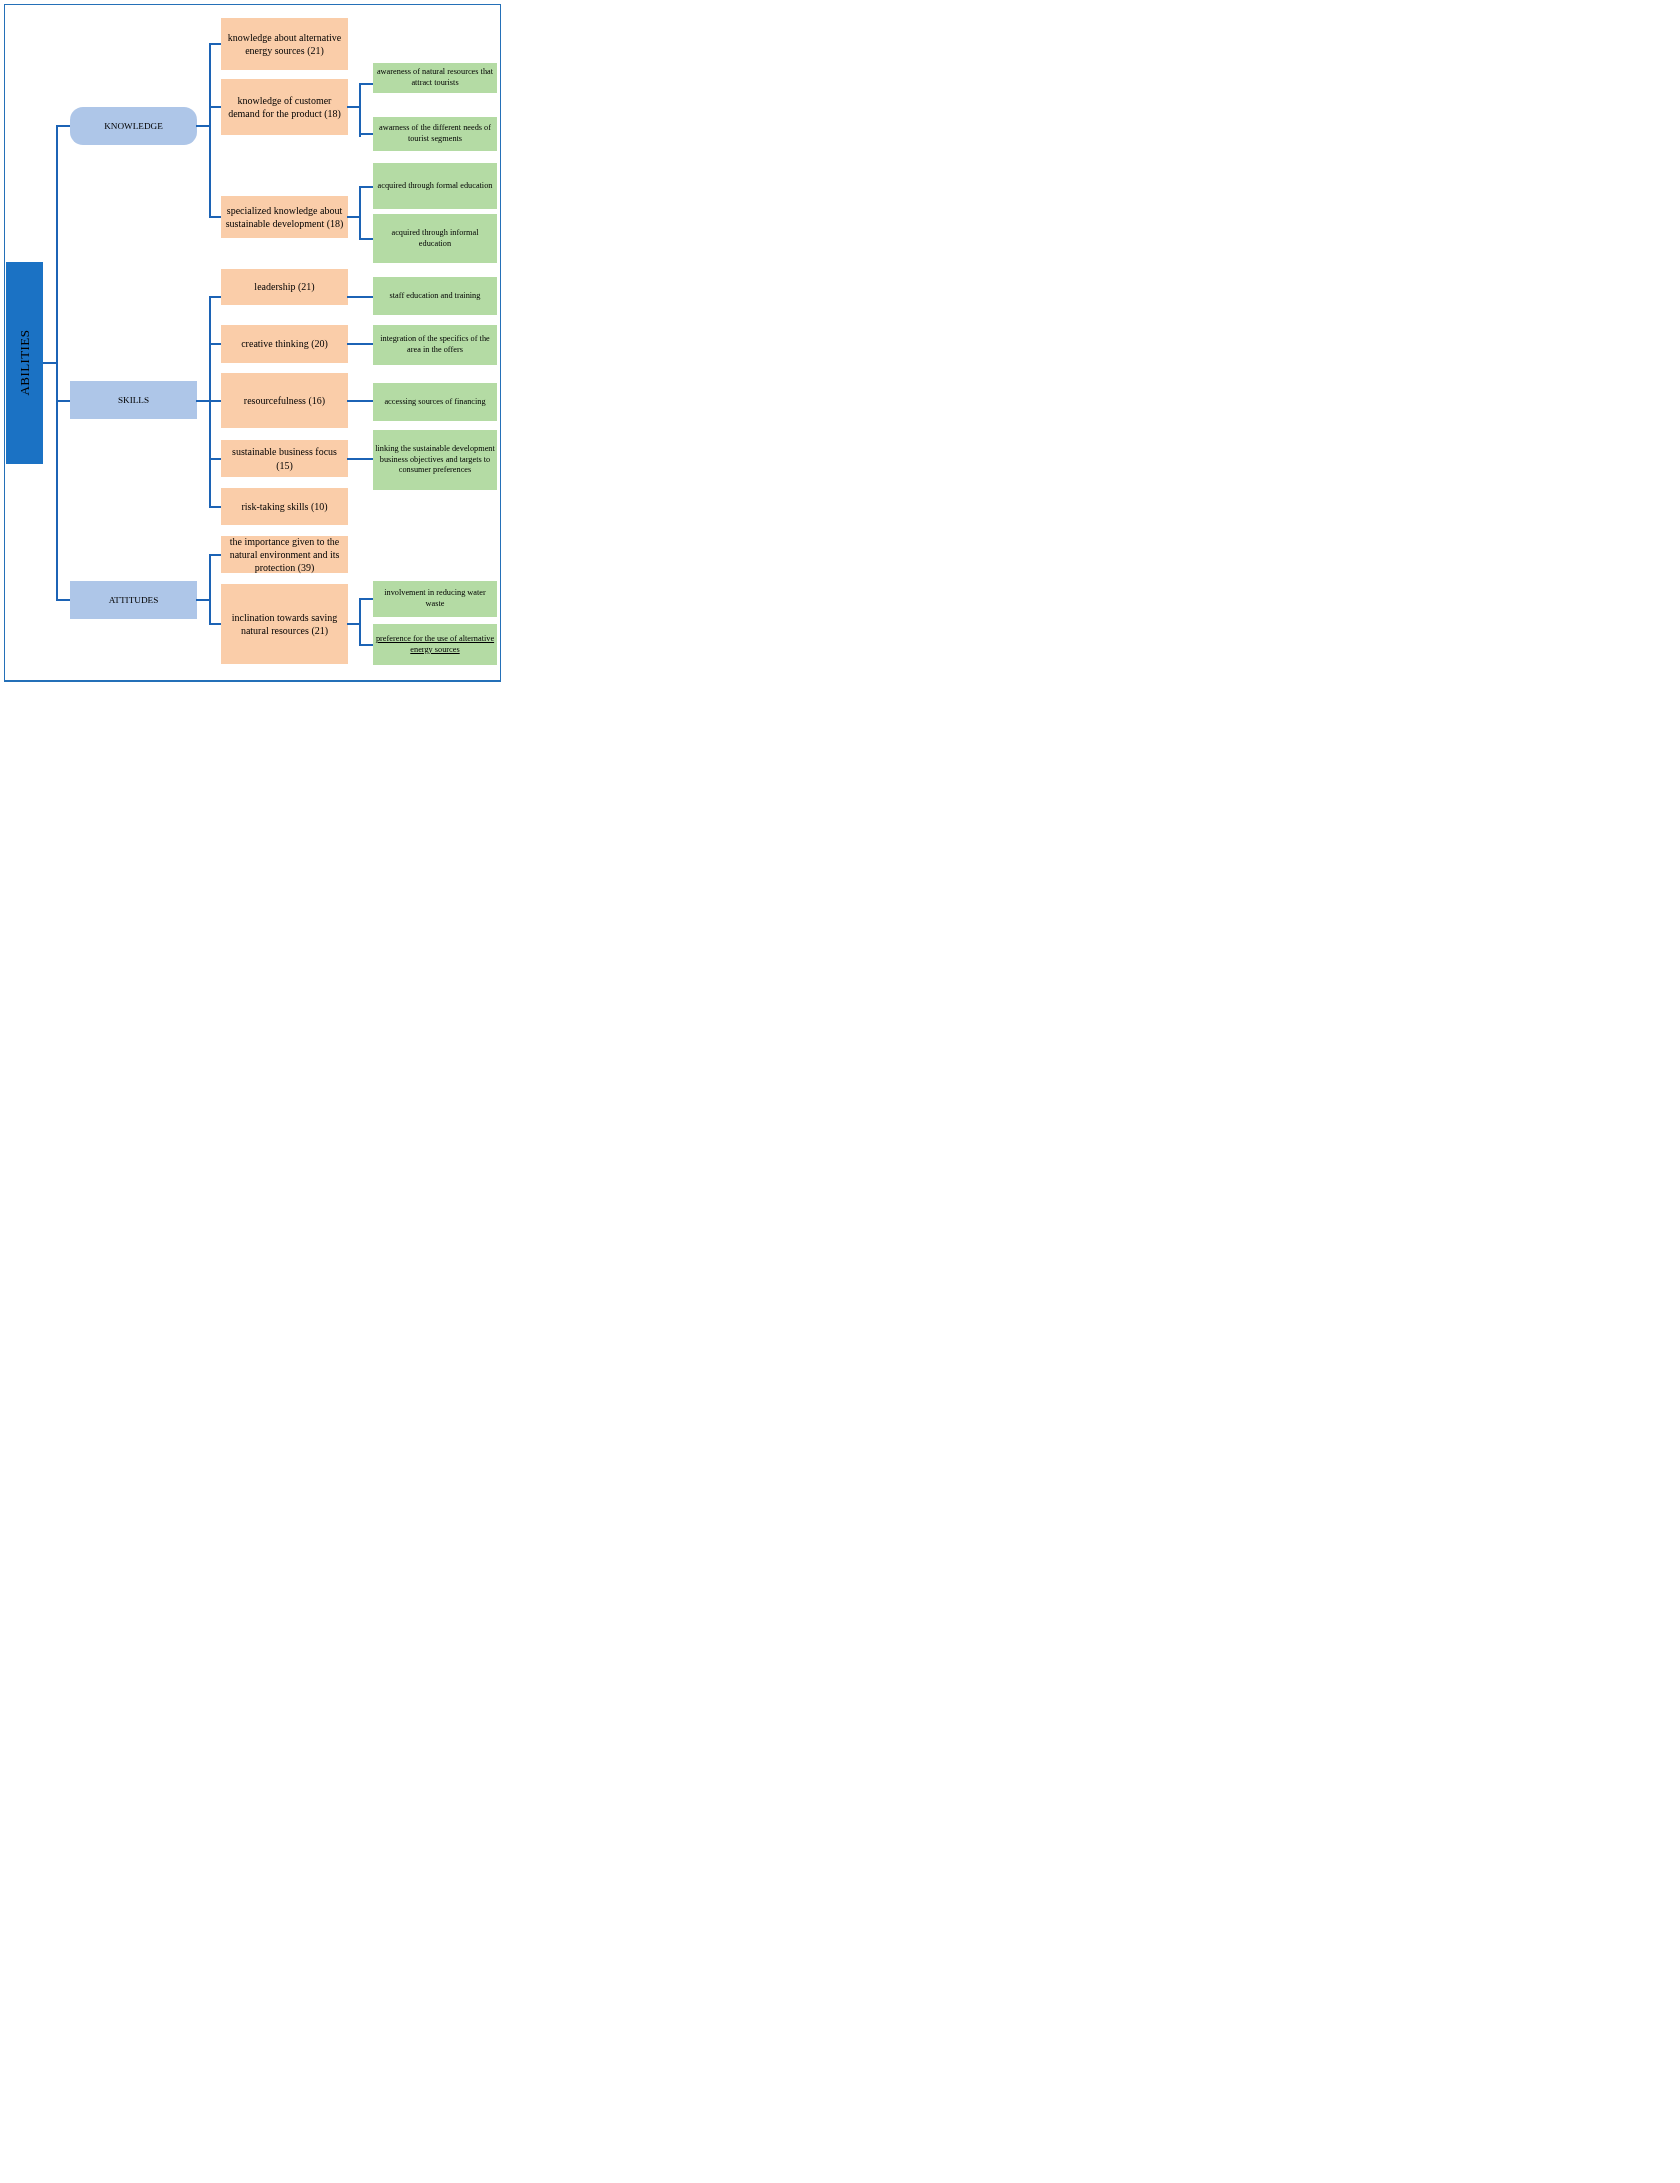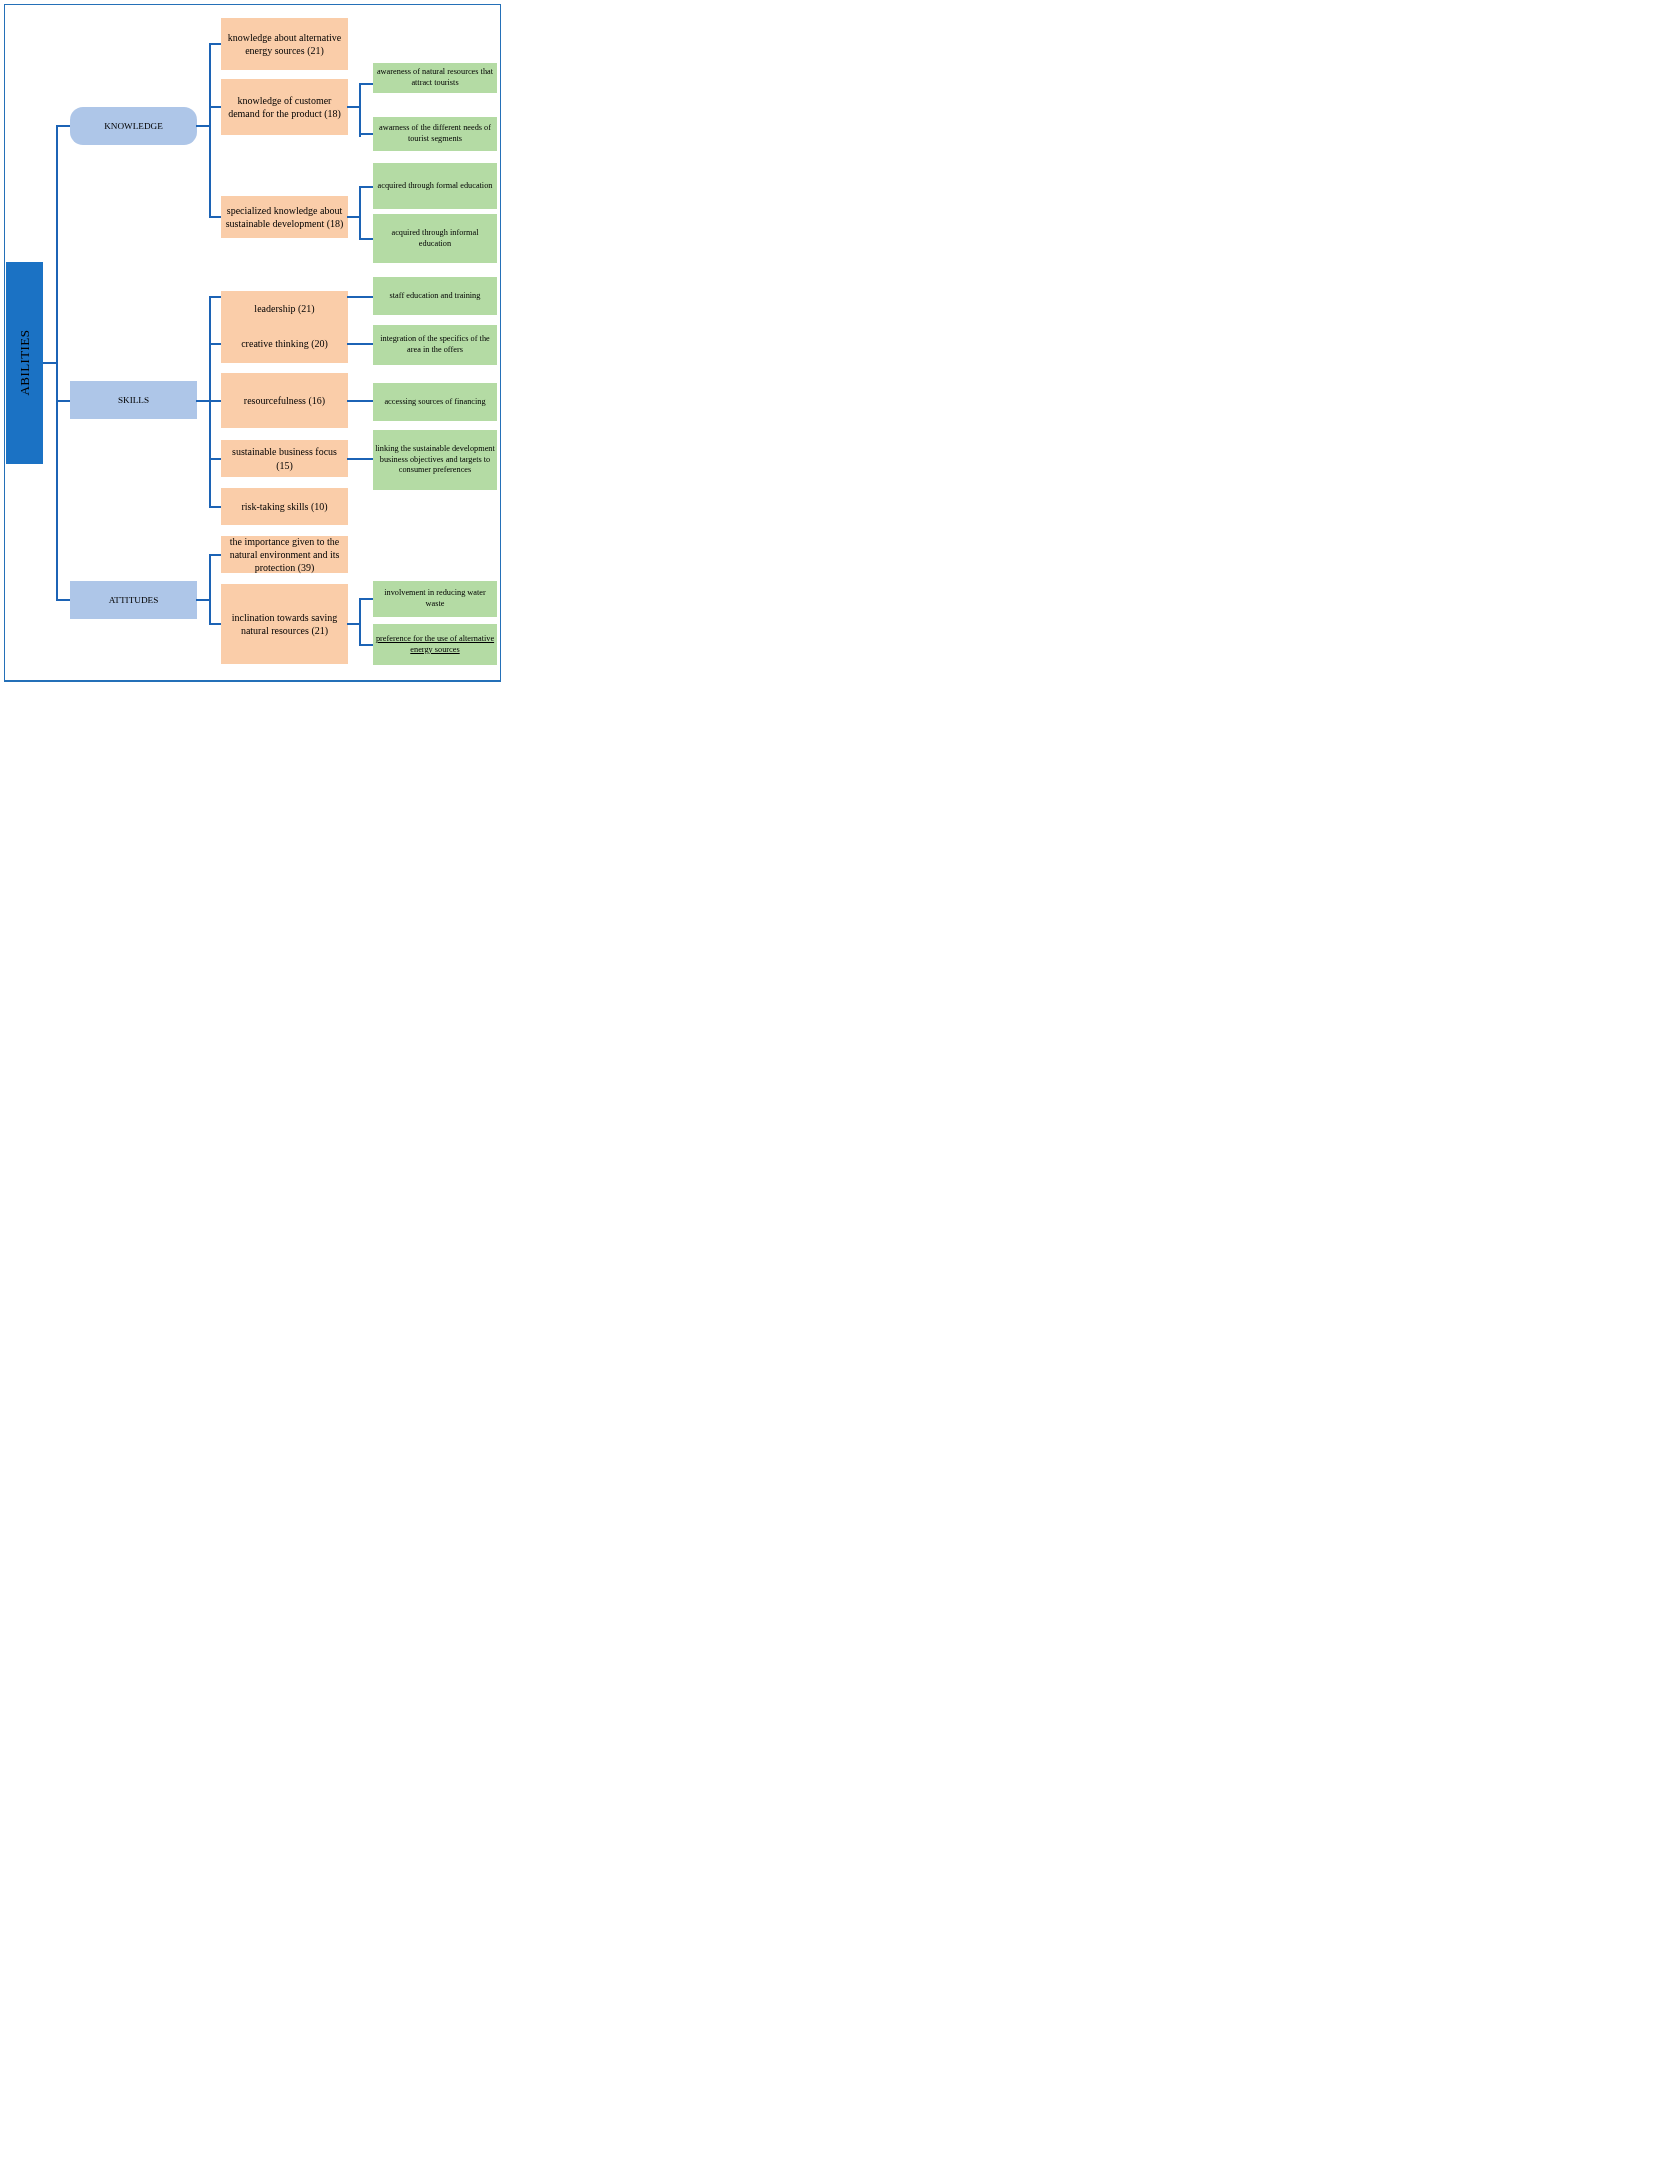--- a/index.html
+++ b/index.html
@@ -79,21 +79,21 @@
 
   <div class="box item" style="left:221px; top:18.3px; width:127px; height:52px;">knowledge about alternative energy sources (21)</div>
   <div class="box item" style="left:221px; top:79px; width:127px; height:56px;">knowledge of customer demand for the product (18)</div>
   <div class="box item" style="left:221px; top:196px; width:127px; height:42px;">specialized knowledge about sustainable development (18)</div>
 
   <div class="box leaf" style="left:373px; top:63px; width:124px; height:30px;">awareness of natural resources that attract tourists</div>
   <div class="box leaf" style="left:373px; top:117px; width:124px; height:34px;">awarness of the different needs of tourist segments</div>
   <div class="box leaf" style="left:373px; top:163px; width:124px; height:46px;">acquired through formal education</div>
   <div class="box leaf" style="left:373px; top:214px; width:124px; height:49px;">acquired through informal education</div>
 
-  <div class="box item" style="left:221px; top:291px; width:127px; height:36px;">leadership (21)</div>
+  <div class="box item" style="left:221px; top:269px; width:127px; height:36px;">leadership (21)</div>
   <div class="box item" style="left:221px; top:325px; width:127px; height:38px;">creative thinking (20)</div>
   <div class="box item" style="left:221px; top:373px; width:127px; height:55px;">resourcefulness (16)</div>
   <div class="box item" style="left:221px; top:440px; width:127px; height:37px;">sustainable business focus (15)</div>
   <div class="box item" style="left:221px; top:488px; width:127px; height:37px;">risk-taking skills (10)</div>
 
   <div class="box leaf" style="left:373px; top:277px; width:124px; height:38px;">staff education and training</div>
   <div class="box leaf" style="left:373px; top:325px; width:124px; height:40px;">integration of the specifics of the area in the offers</div>
   <div class="box leaf" style="left:373px; top:383px; width:124px; height:38px;">accessing sources of financing</div>
   <div class="box leaf" style="left:373px; top:430px; width:124px; height:60px;">linking the sustainable development business objectives and targets to consumer preferences</div>
 

